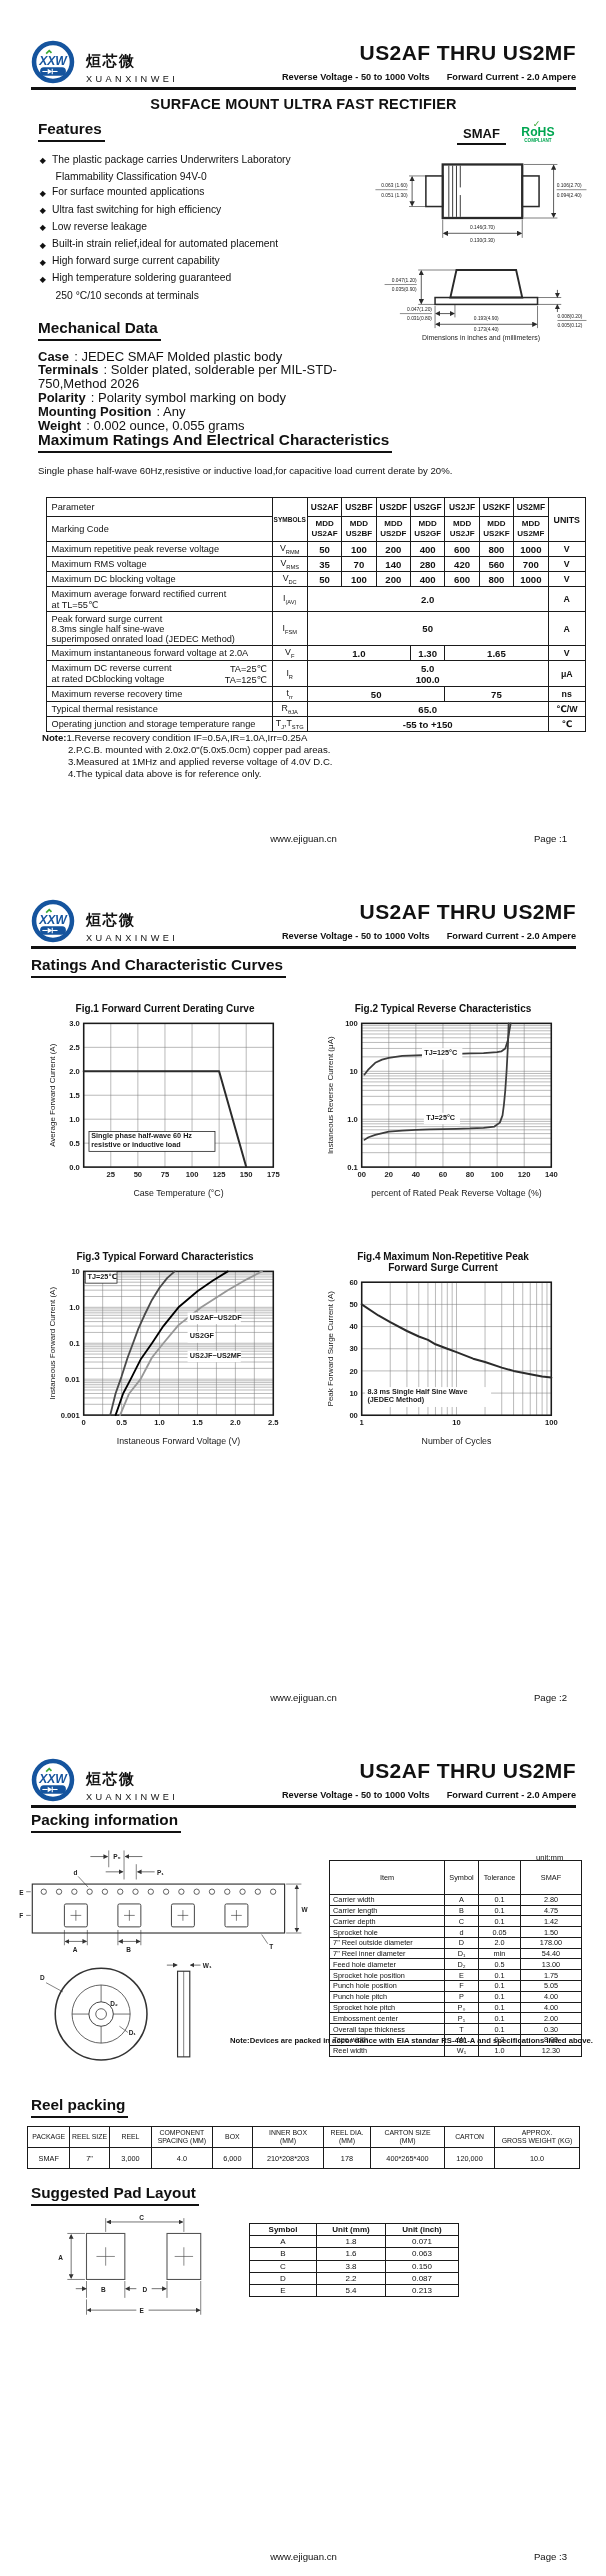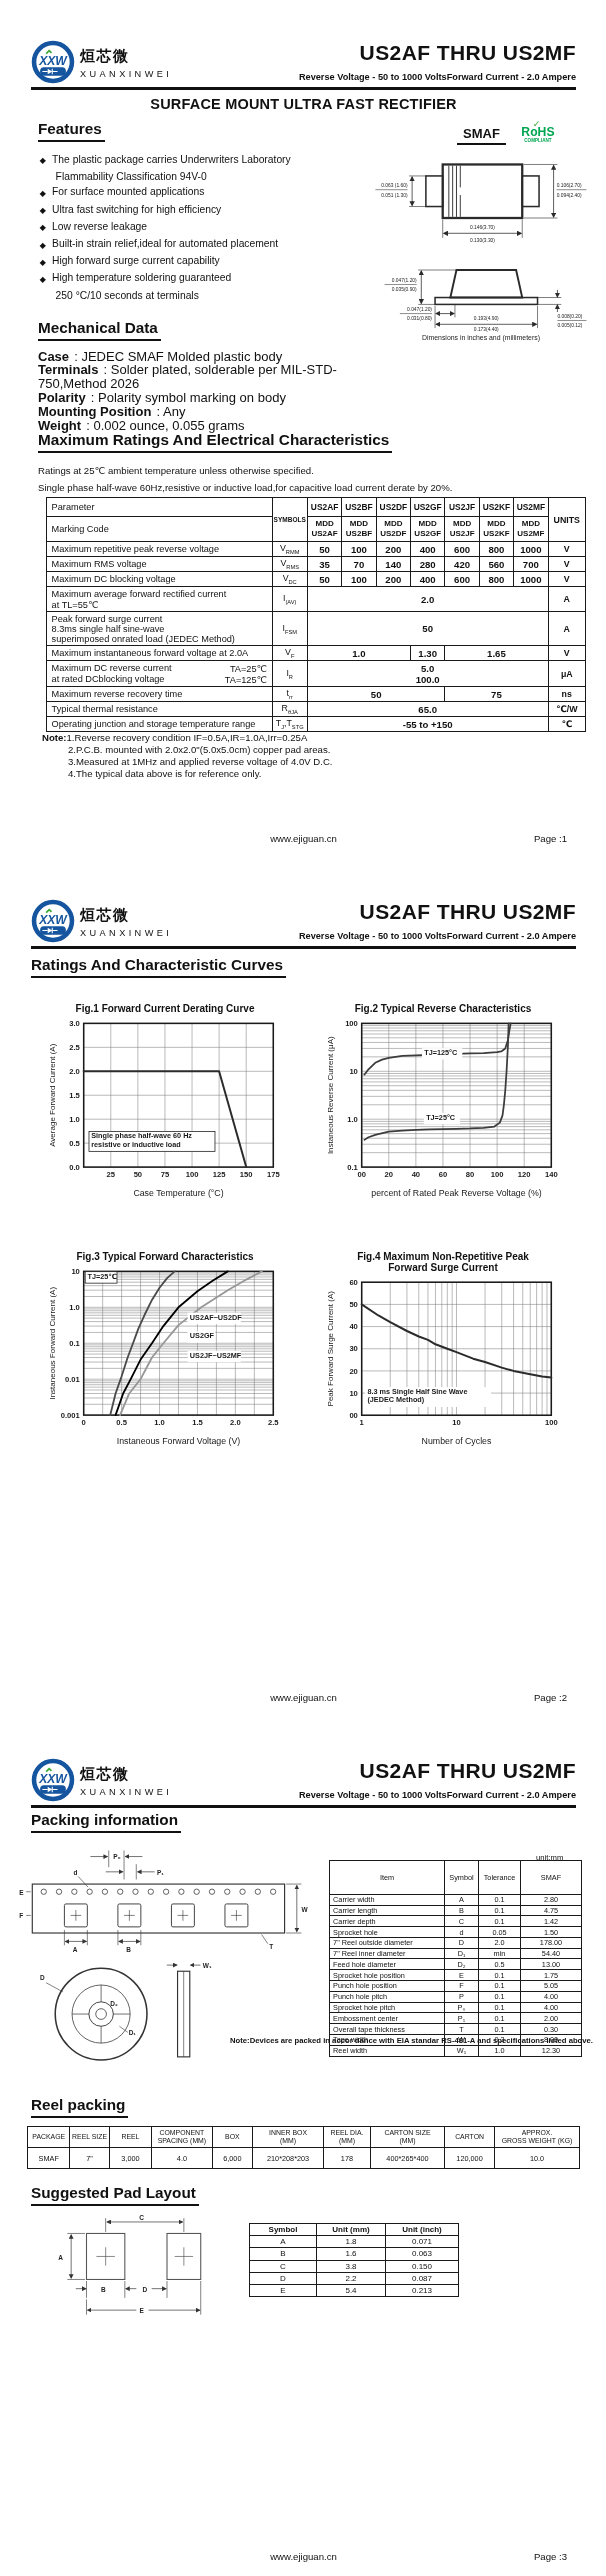--- a/index.html
+++ b/index.html
@@ -1,26 +1,26 @@
 <!DOCTYPE html>
 <html style="font-size:12.2px"><head>
 <meta charset="utf-8">
 <style>
   html,body{margin:0;padding:0;background:#fff;}
   body{font-family:"Liberation Sans","DejaVu Sans",sans-serif;color:#111;width:607px;}
   .page{position:relative;width:607px;height:859px;background:#fff;overflow:hidden;}
   
   .hd{position:absolute;left:31px;right:31px;top:37px;height:49px;display:flex;justify-content:space-between;align-items:center;}
-  .logo{display:flex;align-items:center;gap:5px;}
+  .logo{display:flex;align-items:flex-end;gap:11px;}
   .logo-txt .cn{font-size:15px;font-weight:bold;line-height:23px;letter-spacing:1.5px;}
   .logo-txt .en{font-size:9.2px;letter-spacing:3.4px;margin-top:1.5px;}
   .hd-right{text-align:right;}
   .doc-title{font-size:21px;font-weight:bold;letter-spacing:0.4px;}
   .doc-sub{font-size:9.2px;font-weight:bold;margin-top:7.7px;}
-  .doc-sub span+span{}
+  .doc-sub span+span{margin-left:17px;}
   .rule{position:absolute;left:31px;right:31px;top:87px;border-top:3.1px solid #111;}
   .headline{position:absolute;top:96px;left:0;width:100%;text-align:center;font-size:14.5px;font-weight:bold;letter-spacing:0.2px;}
   .sec-title{font-size:15.3px;font-weight:bold;display:inline-block;border-bottom:2.7px solid #111;padding:0 3.1px 1.5px 0;}
   
   .features{position:absolute;top:120px;left:38px;width:298px;}
   .feat{font-size:10.3px;line-height:15.7px;display:flex;}
   .blt{font-size:8.4px;margin:1.5px 6.1px 0 1.5px;}
   .feat2{font-size:10.3px;line-height:15.7px;padding-left:17.6px;}
   .feat-list{margin-top:10px;}
   
@@ -232,21 +232,20 @@
       <div class="mline"><b>Case</b><span> : JEDEC SMAF Molded plastic body</span></div>
         <div class="mline"><b>Terminals</b><span> : Solder plated, solderable per MIL-STD-750,Method 2026</span></div>
         <div class="mline"><b>Polarity</b><span> : Polarity symbol  marking on body</span></div>
         <div class="mline"><b>Mounting Position</b><span> : Any</span></div>
         <div class="mline"><b>Weight</b><span> : 0.002 ounce, 0.055 grams</span></div>
     </div>
   </div>
 
   <div class="ratings-h"><span class="sec-title">Maximum Ratings And Electrical Characteristics</span></div>
   <div class="ratings-notes">
-    <div>Ratings at 25℃ ambient temperature unless otherwise specified.</div>
     <div>Single phase half-wave 60Hz,resistive or inductive load,for capacitive load current derate by 20%.</div>
   </div>
 
   <table class="spec">
     <colgroup>
         <col style="width:223px">
         <col style="width:35px">
         <col span="7" style="width:34px">
         <col style="width:37px">
       </colgroup>

